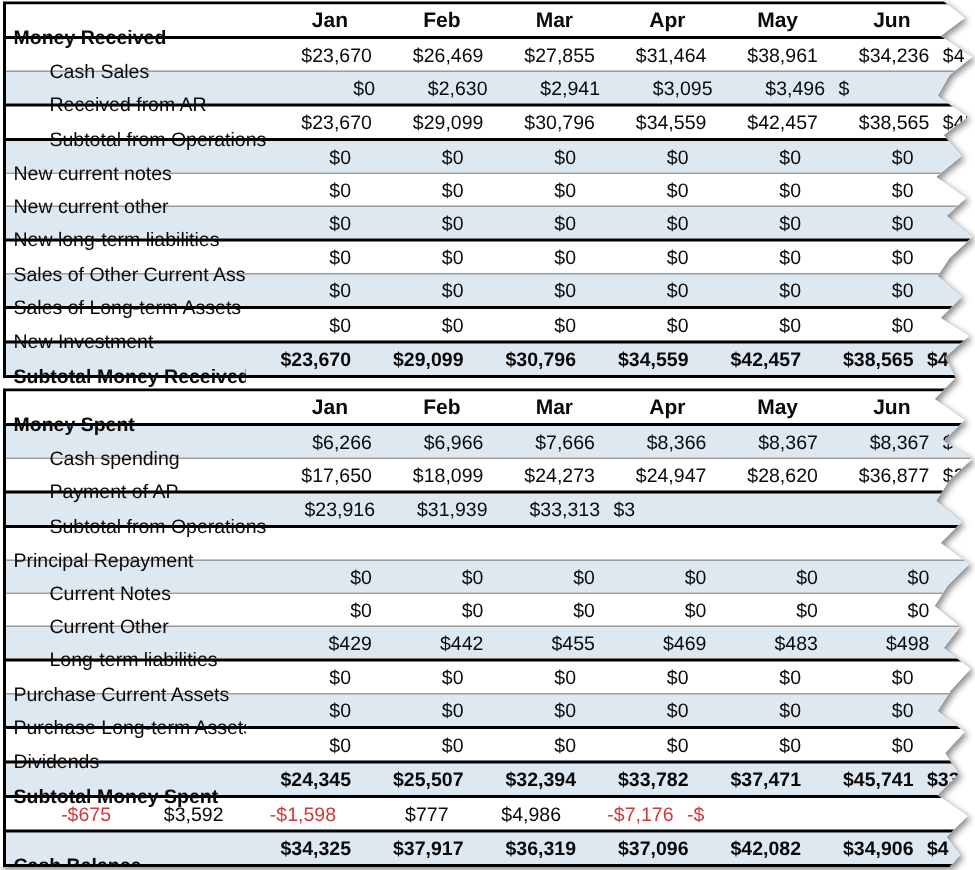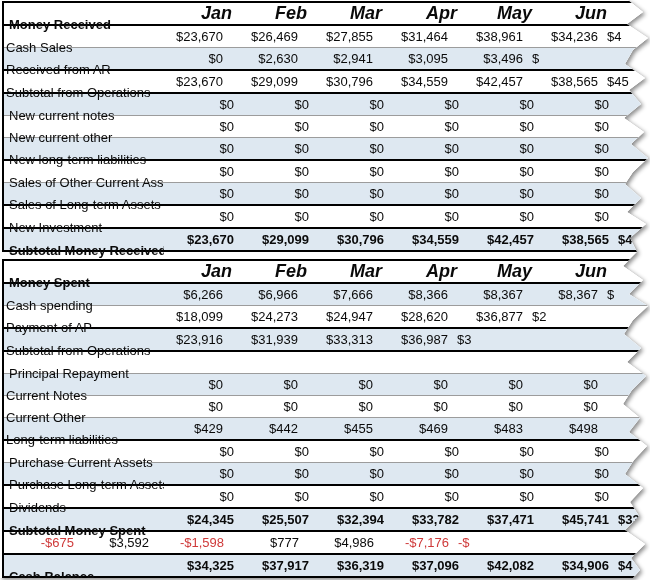--- a/index.html
+++ b/index.html
@@ -23,23 +23,23 @@
     border:2px solid var(--thick,#000);box-sizing:content-box;
   }
   #t1{margin-top:1px;}
   #t2{margin-top:7px;}
   .row{display:flex;height:21px;line-height:21px;align-items:center;background:#ffffff;}
   .row.alt{background:var(--alt,#dee8f1);}
   .row.sep-thin{border-top:1px solid var(--thin,#9c9c9c);}
   .row.sep-thick{border-top:2px solid var(--thick,#000);}
   .row.head,.row.bold{font-weight:bold;}
   .lbl{width:155px;padding-left:5px;font-size:13px;white-space:nowrap;overflow:hidden;margin-top:21px;}
-  .lbl.ind{width:147px;padding-left:2px;}
+  .lbl.ind{width:147px;padding-left:29px;}
   .val{width:75px;box-sizing:border-box;text-align:right;padding-right:5px;font-size:13px;white-space:nowrap;}
-  .head .val{padding-right:7px;font-size:18px;font-style:italic;}
+  .head .val{padding-right:7px;font-size:14px;}
   .jul{width:60px;box-sizing:border-box;text-align:left;padding-left:4px;font-size:13px;white-space:nowrap;}
   .neg{color:var(--neg,#cf3a3a);}
 </style>
 </head>
 <body>
 
 <div class="shadow-wrap">
   <div class="sheet">
     <div class="fintable" id="t1">
         <div class="row head">
@@ -168,33 +168,33 @@
           <span class="val">$6,266</span>
           <span class="val">$6,966</span>
           <span class="val">$7,666</span>
           <span class="val">$8,366</span>
           <span class="val">$8,367</span>
           <span class="val">$8,367</span>
           <span class="jul">$</span>
         </div>
         <div class="row sep-thin">
           <span class="lbl ind">Payment of AP</span>
+          <span class="val">$17,650</span>
           <span class="val">$18,099</span>
           <span class="val">$24,273</span>
           <span class="val">$24,947</span>
           <span class="val">$28,620</span>
           <span class="val">$36,877</span>
           <span class="jul">$2</span>
         </div>
         <div class="row alt sep-thick">
           <span class="lbl ind">Subtotal from Operations</span>
           <span class="val">$23,916</span>
           <span class="val">$31,939</span>
           <span class="val">$33,313</span>
-          <span class="val">$36,987</span>
           <span class="jul">$3</span>
         </div>
         <div class="row sep-thick">
           <span class="lbl">Principal Repayment</span>
           <span class="val"></span>
           <span class="val"></span>
           <span class="val"></span>
           <span class="val"></span>
           <span class="val"></span>
           <span class="val"></span>

